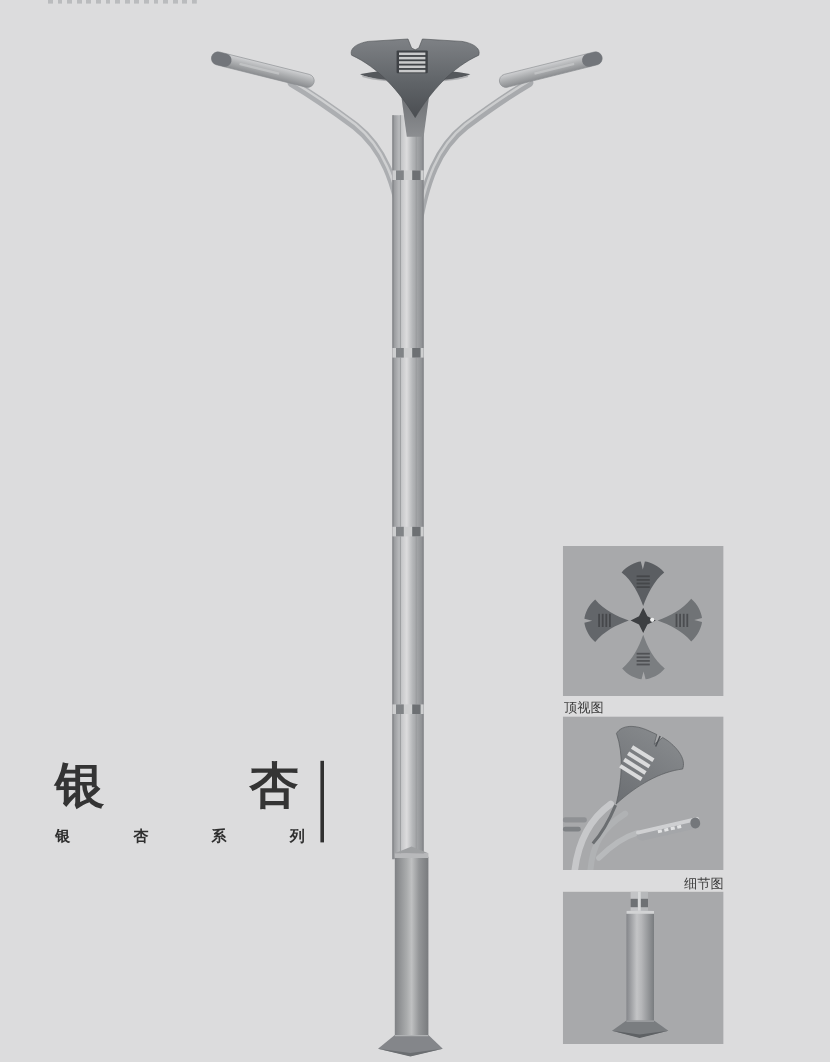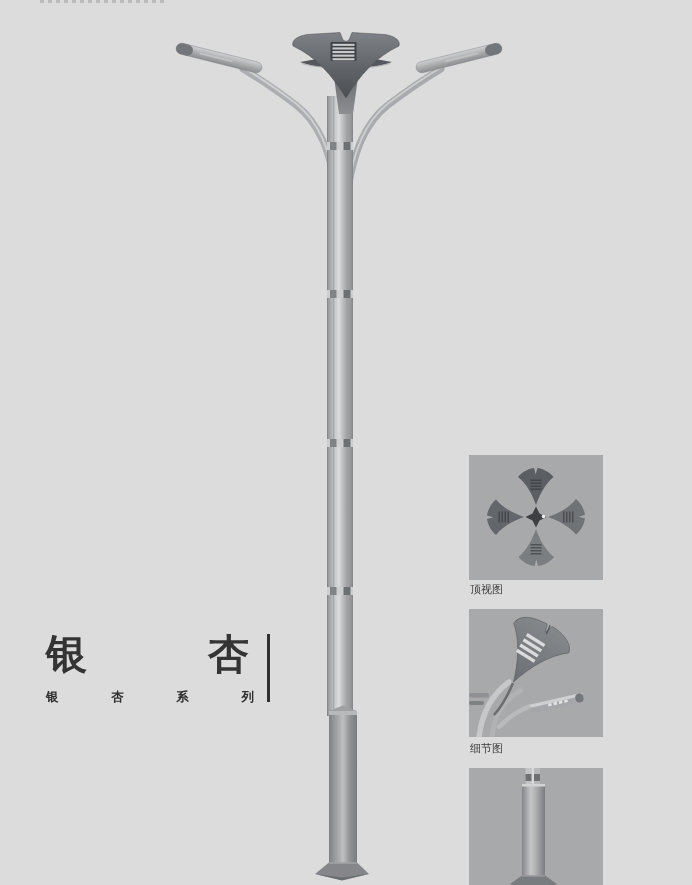--- a/index.html
+++ b/index.html
@@ -31,22 +31,22 @@
   .title-series {
     width: 208px; margin-top: 13px; display: flex; justify-content: space-between;
     font-size: 12.5px; font-weight: 700; color: #2f2f2f;
   }
   .views-panel { position: absolute; left: 469px; top: 455px; width: 134px; }
   .views-panel svg { display: block; }
   .view-label {
     font-size: 11px; color: #3c3c3c; padding: 2px 0 2px 1px;
     box-sizing: border-box;
   }
-  .view-label.first { height: 29px; }
-  .view-label.second { height: 31px; padding-top: 4px; }
+  .view-label.first { height: 17px; }
+  .view-label.second { height: 18px; padding-top: 4px; text-align: right; }
 </style>
 </head>
 <body>
 
 <div class="cropped-top-text"></div>
 
 <svg class="main-render" viewBox="0 0 692 885">
   <defs>
     <linearGradient id="gPole" x1="0" y1="0" x2="1" y2="0">
       <stop offset="0" stop-color="#8f9194"></stop>

